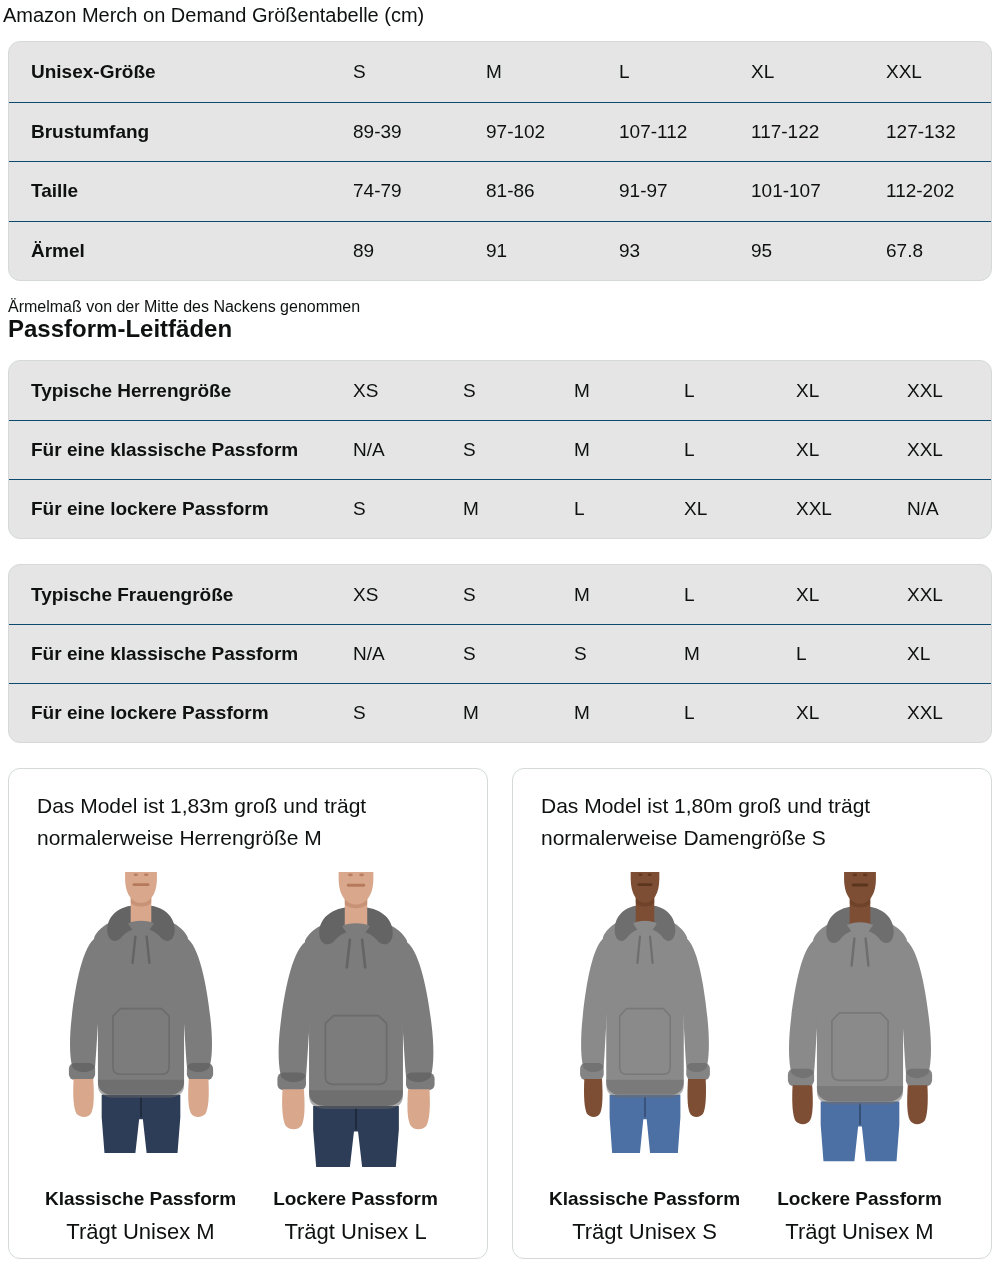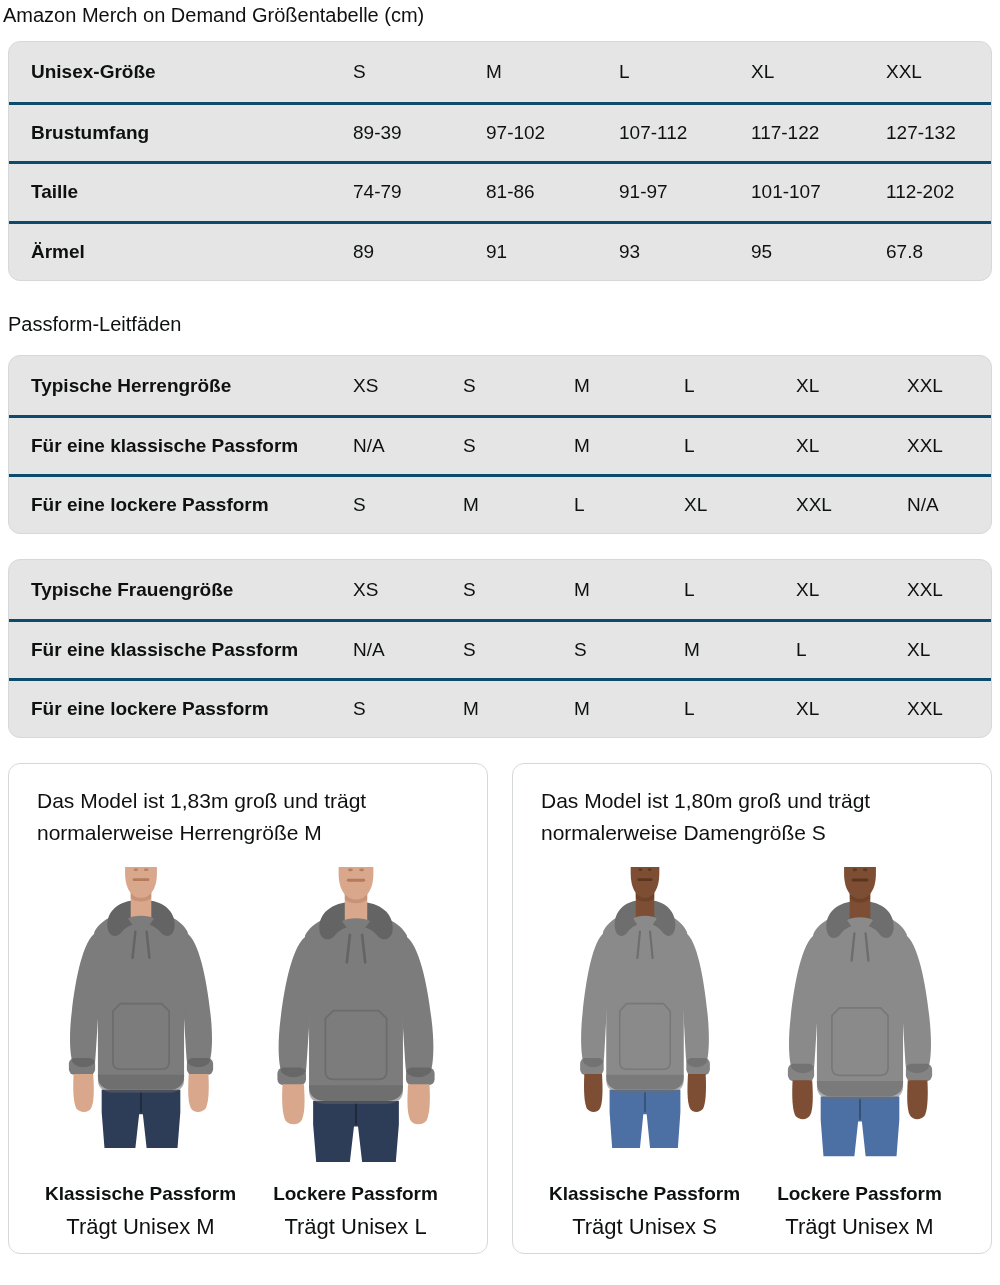--- a/index.html
+++ b/index.html
@@ -14,30 +14,30 @@
   .page-title { font-size:20px; font-weight:400; padding-left:0; margin-left:-5px;
     padding-top:1px; line-height:24px; }
   .page { padding-left:13px; padding-right:8px; }
   .content { margin-left:-5px; }
 
   
   .chart-table {
     border:1px solid #D5D9D9; border-radius:12px; background:#e5e5e5;
     overflow:hidden; width:984px;
   }
-  .t-row { display:grid; align-items:center; border-top:3px solid #0c4a6e; }
+  .t-row { display:grid; align-items:center; border-top:1px solid #0c4a6e; }
   .t-row:first-child { border-top:none; }
   .unisex .t-row { grid-template-columns:344px 133px 133px 132px 135px 1fr; height:59.5px; }
   .fitgrid .t-row { grid-template-columns:344px 110px 111px 110px 112px 111px 1fr; height:59px; }
   .t-label { font-weight:700; font-size:19px; padding-left:22px; }
   .t-val { font-size:19px; font-weight:400; }
 
   .size-table { margin-top:14px; }
   .note { font-size:16px; margin-top:16px; line-height:20px; }
-  .section-title { font-size:20px; font-weight:400; margin-top:31px; line-height:24px; }
+  .section-title { font-size:24px; font-weight:700; line-height:24px; }
   .men-table { margin-top:19px; }
   .women-table { margin-top:25px; }
 
   
   .cards { display:flex; gap:24px; margin-top:25px; }
   .model-card {
     width:480px; height:491px; border:1px solid #D5D9D9; border-radius:12px;
     background:#fff; padding:21px 24px 18px 24px; overflow:hidden;
   }
   .card-desc { font-size:21px; line-height:32px; font-weight:400; padding-left:4px; }
@@ -132,20 +132,21 @@
       <div class="t-row">
         <span class="t-label">Ärmel</span>
         <span class="t-val">89</span>
         <span class="t-val">91</span>
         <span class="t-val">93</span>
         <span class="t-val">95</span>
         <span class="t-val">67.8</span>
       </div>
     </div>
 
+    <p class="note">Ärmelmaß von der Mitte des Nackens genommen</p>
 
     <h2 class="section-title">Passform-Leitfäden</h2>
 
     <div class="chart-table fitgrid men-table">
       <div class="t-row">
         <span class="t-label">Typische Herrengröße</span>
         <span class="t-val">XS</span>
         <span class="t-val">S</span>
         <span class="t-val">M</span>
         <span class="t-val">L</span>

